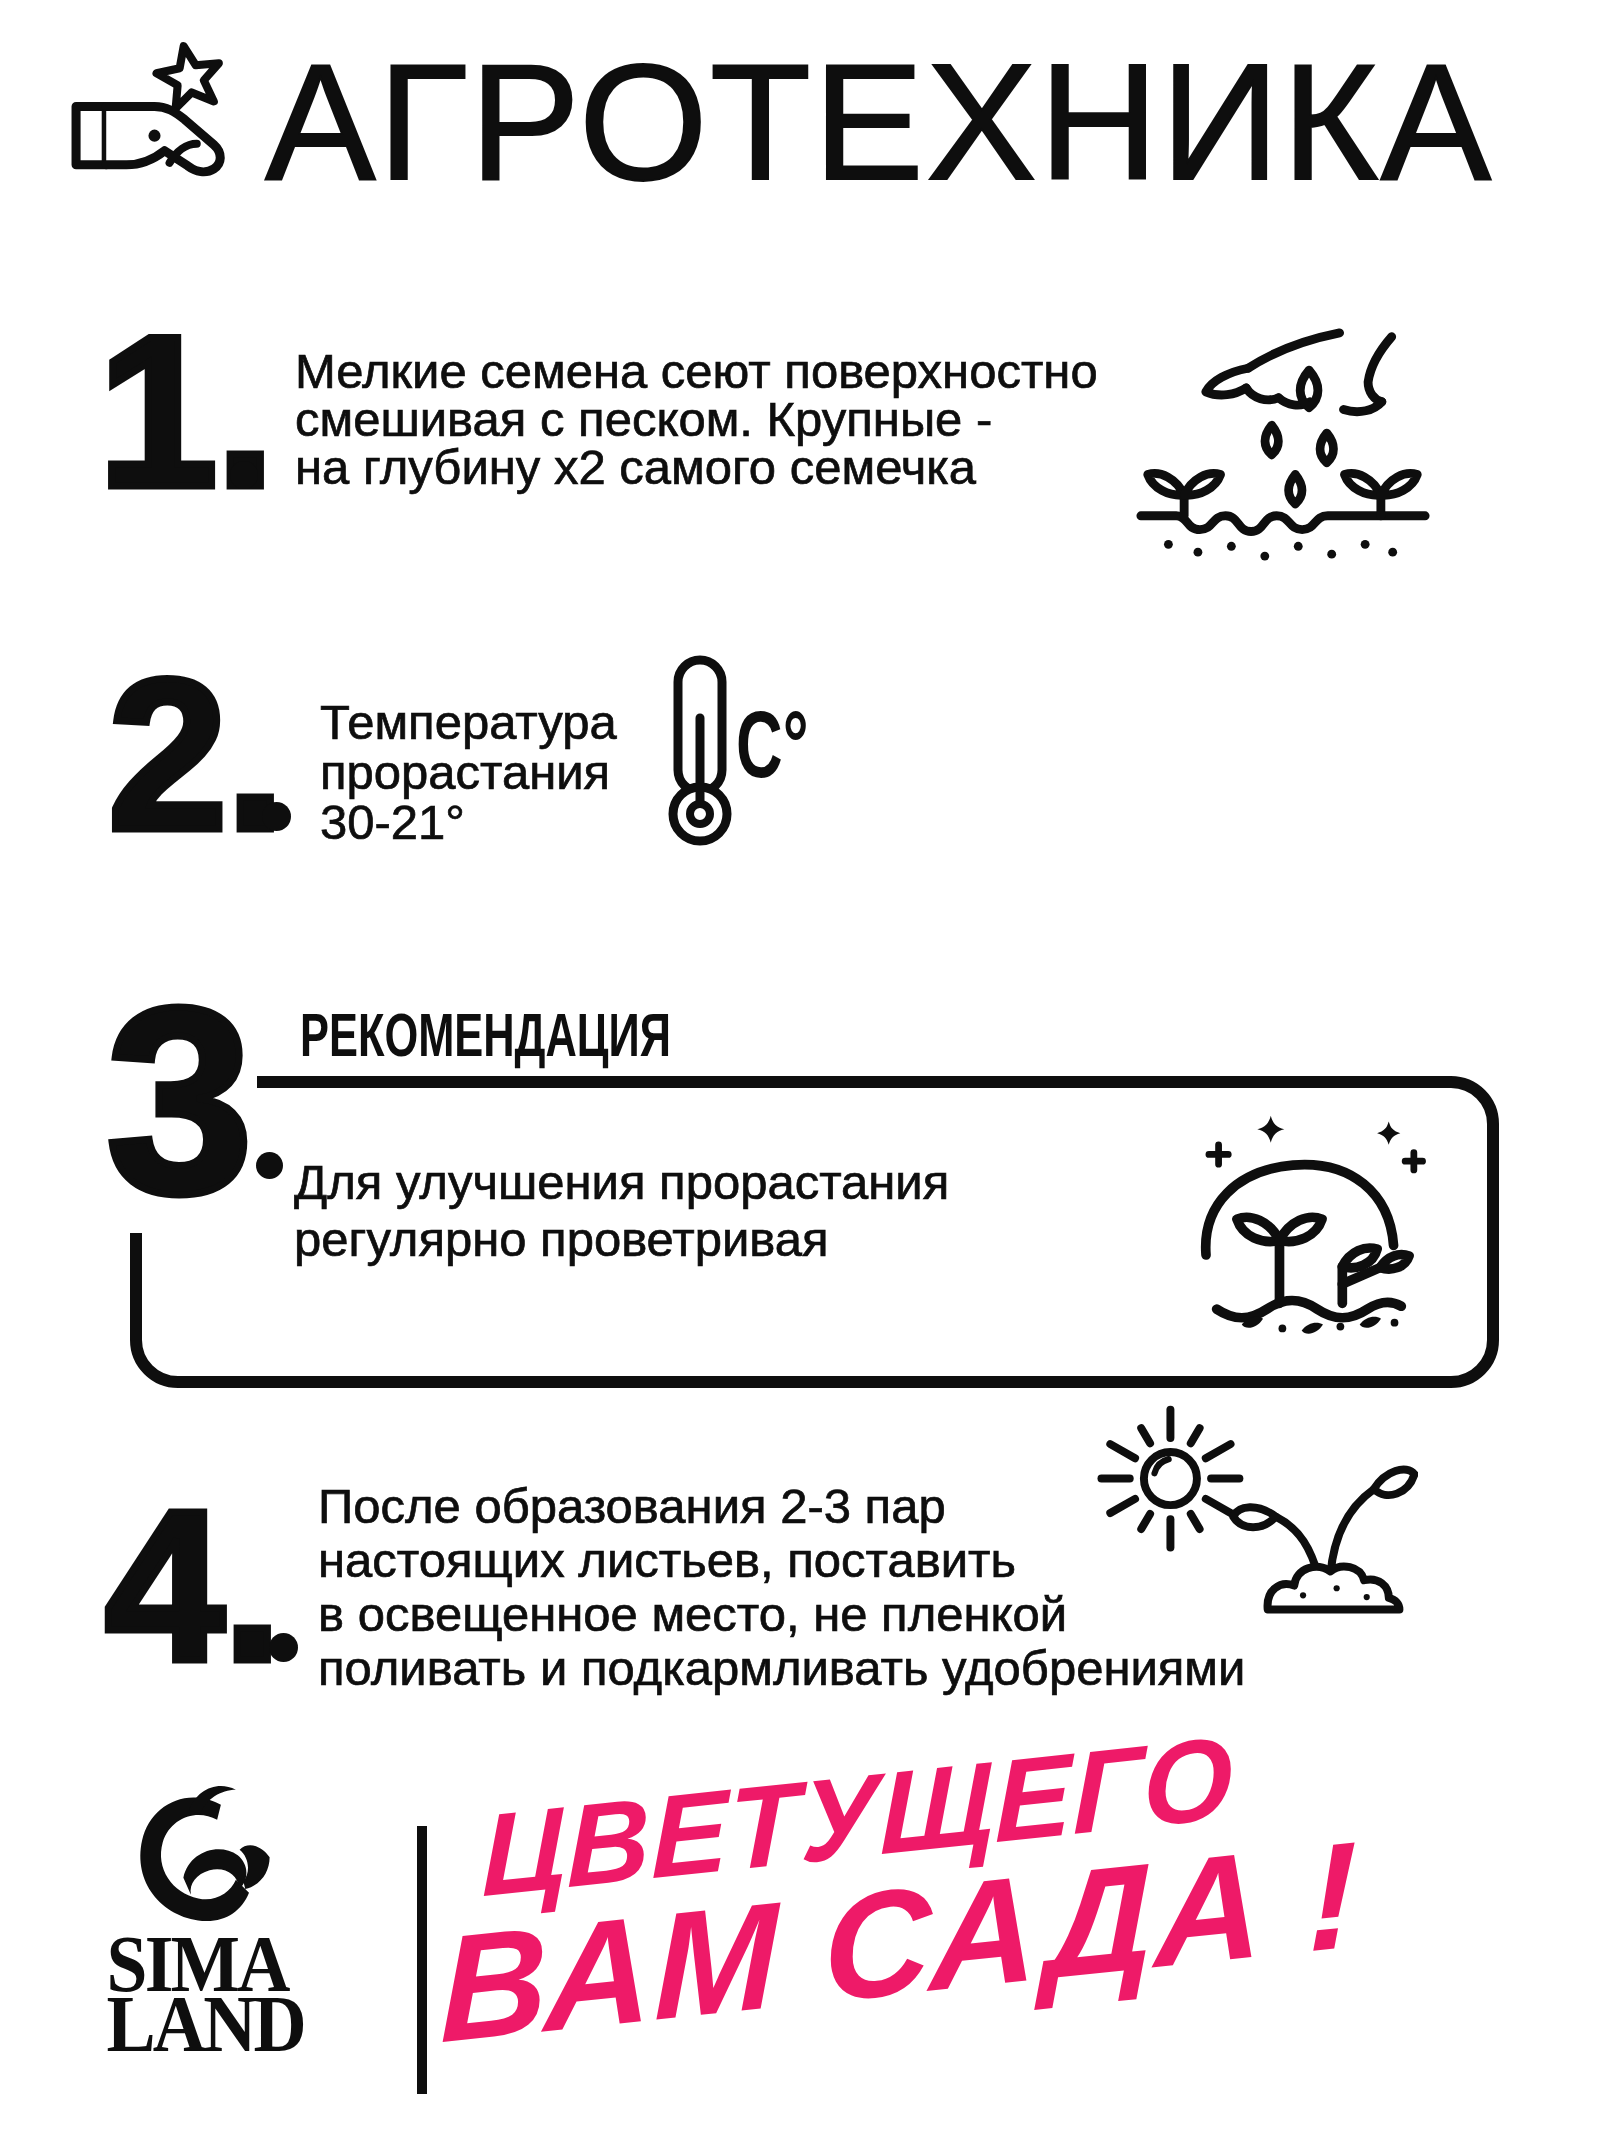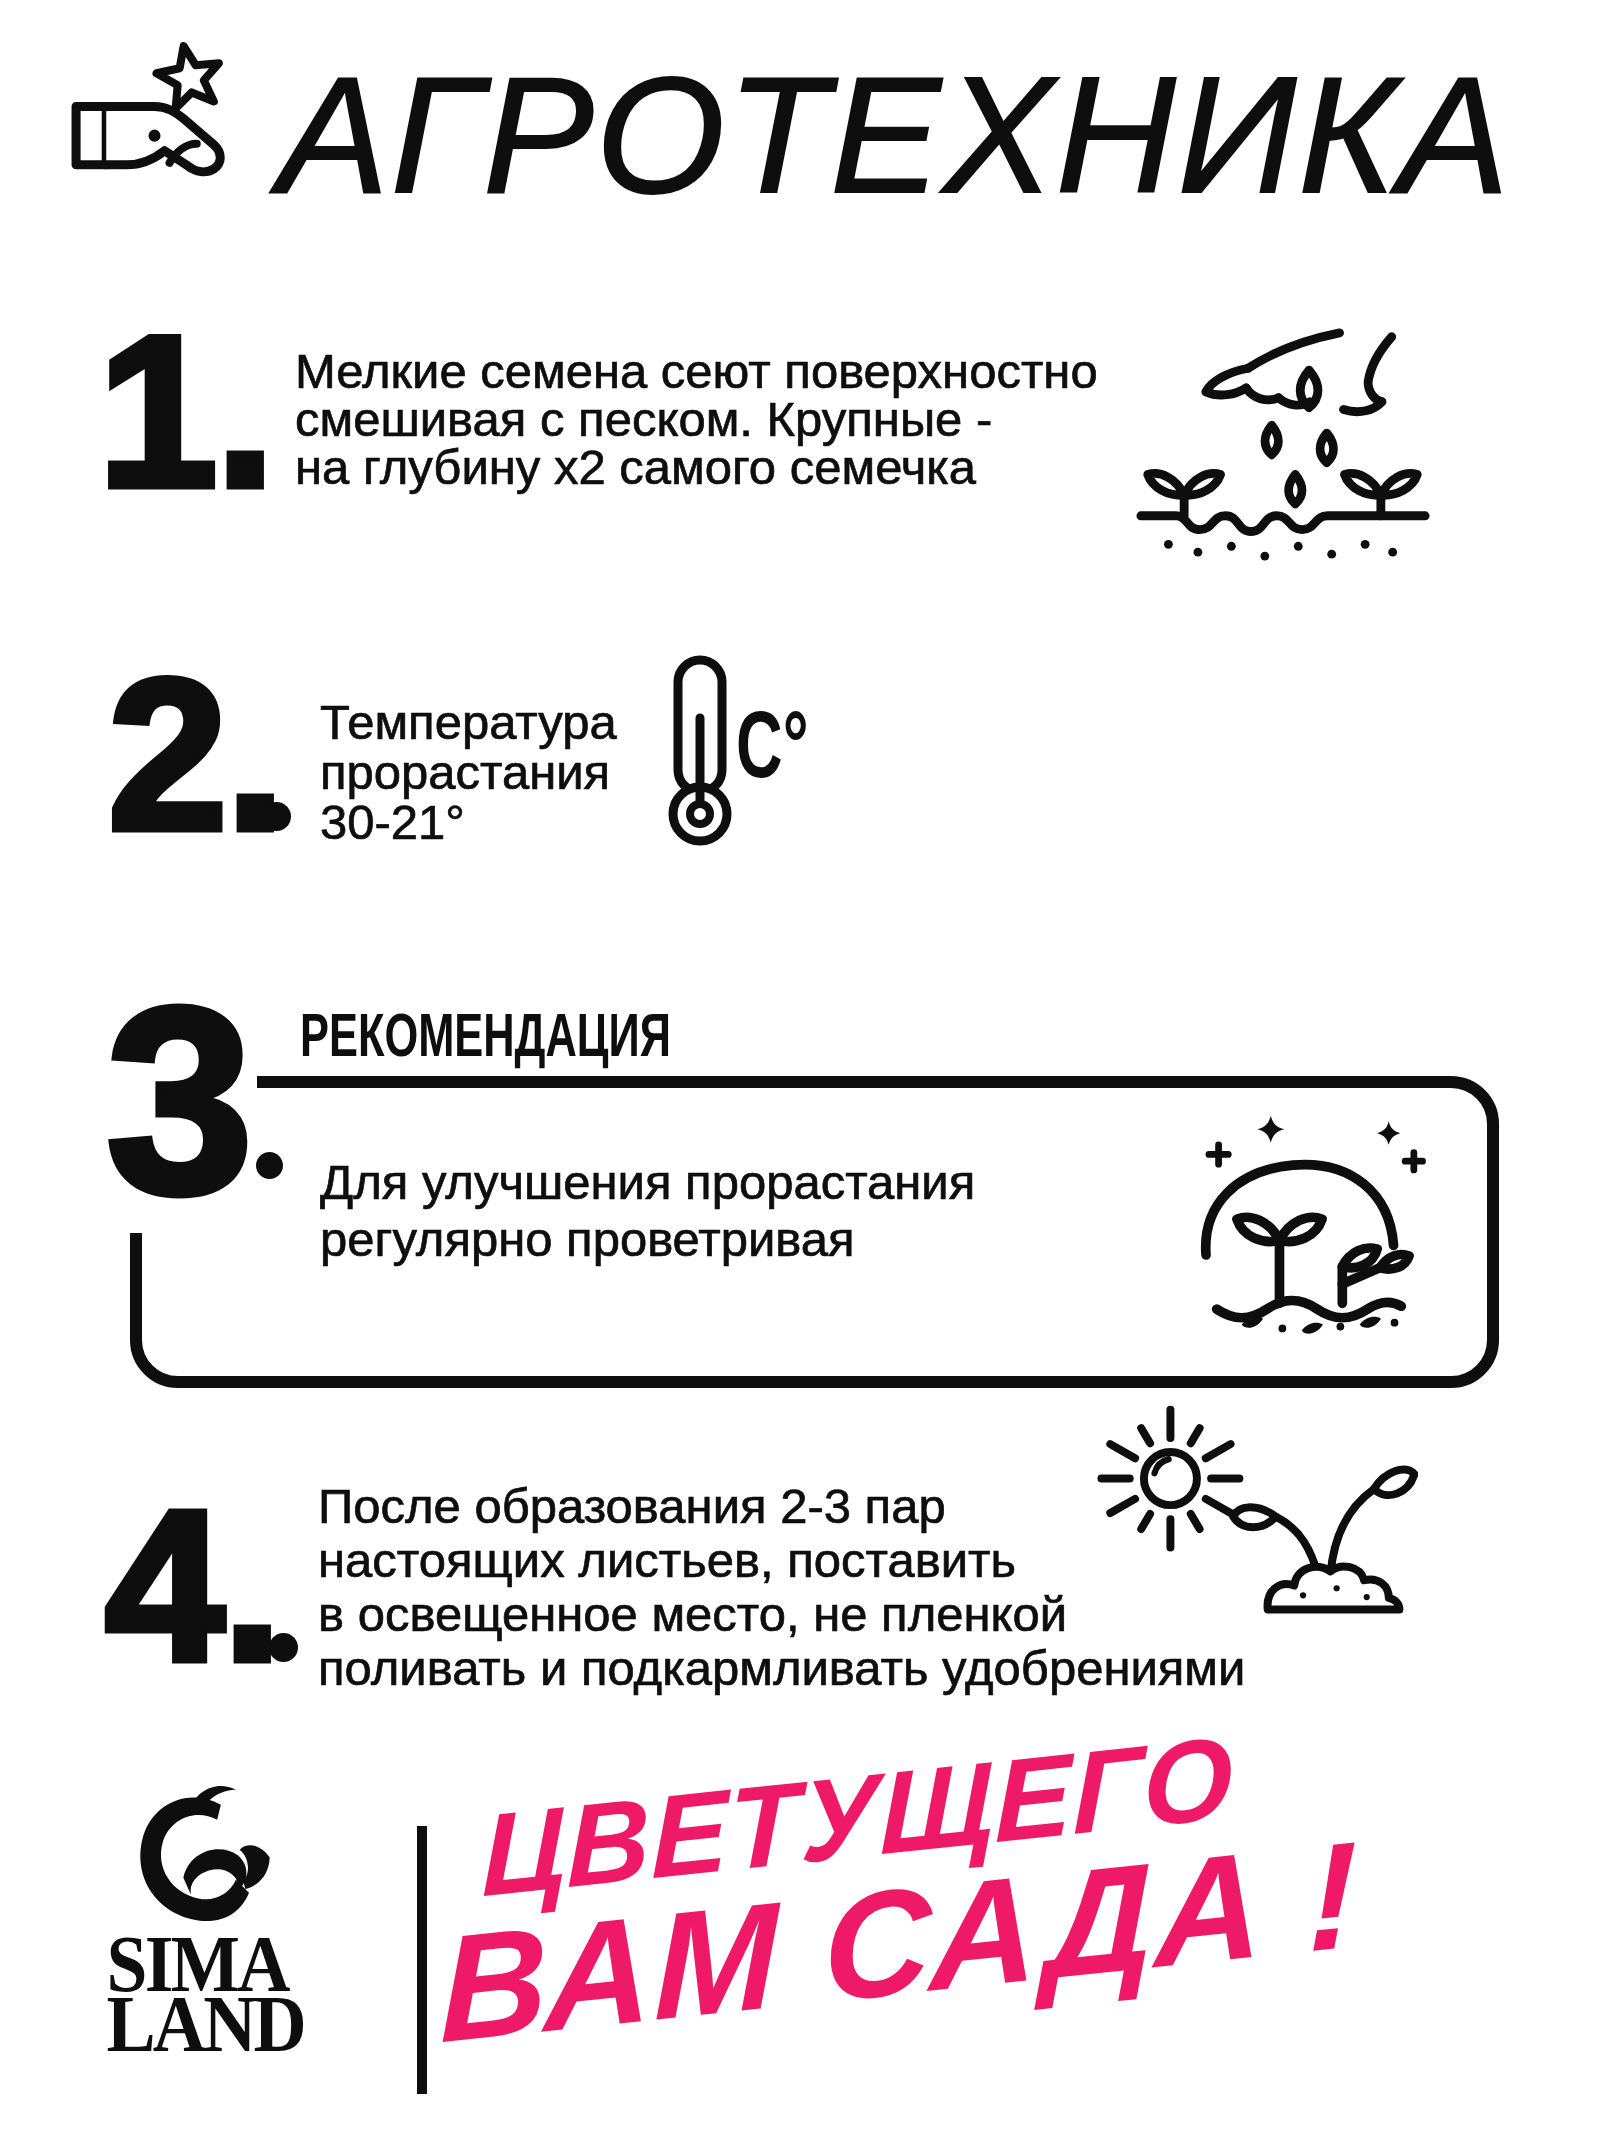--- a/index.html
+++ b/index.html
@@ -29,21 +29,21 @@
   .num-1{left:98px;top:304px;font-size:215px;}
   .num-2{left:108px;top:647px;font-size:215px;}
   .num-3{left:104px;top:968px;font-size:265px;background:#fff;padding:0 6px 0 2px;}
   .num-4{left:105px;top:1478px;font-size:215px;}
   .dot{background:var(--ink);border-radius:50%;z-index:5;}
 
   
   .txt{font-size:49px;line-height:48px;white-space:nowrap;-webkit-text-stroke:0.7px var(--ink);}
   .txt-1{left:288px;top:347px;margin-left:7px;}
   .txt-2{left:320px;top:697px;line-height:50px;}
-  .txt-3{left:320px;top:1154px;line-height:57px;z-index:4;}
+  .txt-3{left:294px;top:1154px;line-height:57px;z-index:4;}
   .txt-4{left:318px;top:1479px;line-height:54px;}
 
   
   .unit{
     left:736px;top:697px;font-size:95px;font-weight:bold;line-height:1;
     transform:scaleX(0.68);transform-origin:left top;white-space:nowrap;
   }
 
   
   .rec-heading{
@@ -77,21 +77,21 @@
 
   <span class="abs" style="left:66px;top:36px;">
     <svg width="176" height="146" viewBox="0 0 175 145" fill="none" stroke="#0E0E0E">
       <polygon points="117,10 129,29 152,27 137,44 147,65 125,56 109,72 111,49 90,37 113,32" fill="#fff" stroke-width="8"></polygon>
       <rect x="10" y="70" width="30" height="58" fill="#fff" stroke-width="9"></rect>
       <path d="M40,70 L88,70 C100,70 108,75 118,83 L147,108 C156,116 155,127 147,132 C139,137 129,135 121,129 L98,114 C88,122 74,128 60,128 L40,128" fill="#fff" stroke-width="9"></path>
       <path d="M103,126 C110,114 120,107 130,107" stroke-width="8"></path>
       <circle cx="88" cy="99" r="6" fill="#0E0E0E" stroke="none"></circle>
     </svg>
   </span>
-  <h1 class="abs title" style="margin:16px;font-style:italic;">АГРОТЕХНИКА</h1>
+  <h1 class="abs title" style="margin:3px;">АГРОТЕХНИКА</h1>
 
   <div class="abs num num-1">1.</div>
   <div class="abs txt txt-1">
     <div>Мелкие семена сеют поверхностно</div>
     <div>смешивая с песком. Крупные -</div>
     <div>на глубину х2 самого семечка</div>
   </div>
   <span class="abs" style="left:1133px;top:320px;">
     <svg width="300" height="246" viewBox="0 0 305 250" fill="none" stroke="#0E0E0E" stroke-width="9">
       <path d="M210,13 C170,21 140,34 117,49"></path>

